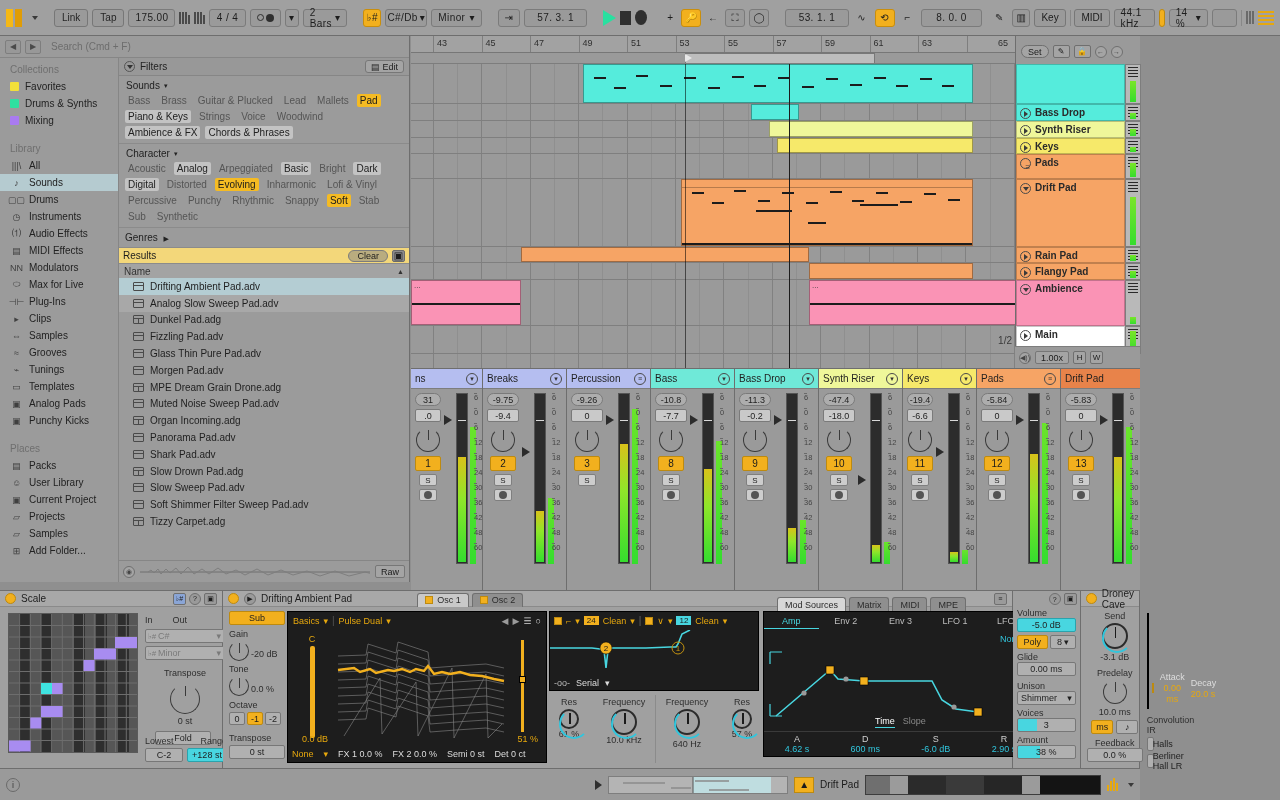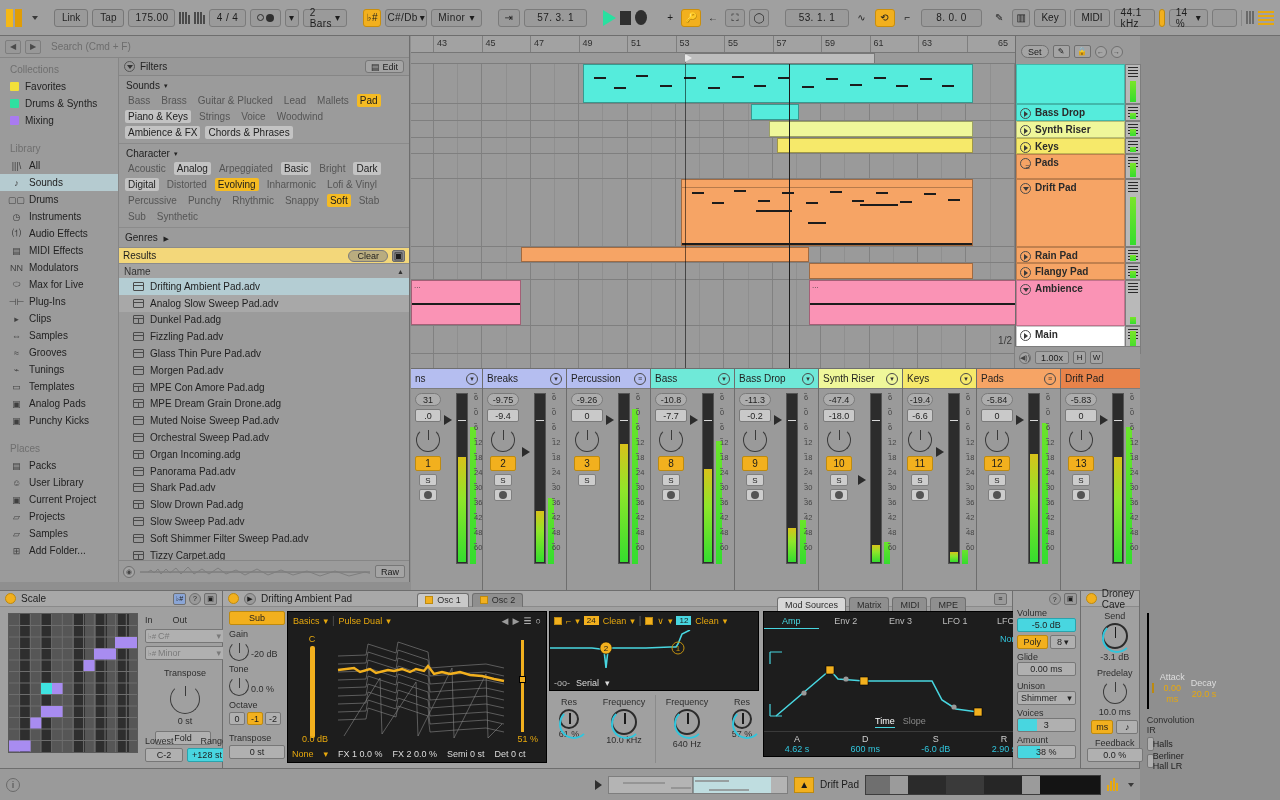--- a/index.html
+++ b/index.html
@@ -518,33 +518,25 @@
               <div class="res-row">
                 <span class="fico "></span>
                 <span>Glass Thin Pure Pad.adv</span>
               </div>
               <div class="res-row">
                 <span class="fico "></span>
                 <span>Morgen Pad.adv</span>
               </div>
               <div class="res-row">
                 <span class="fico adg"></span>
-                <span>MPE Con Amore Pad.adg</span>
-              </div>
-              <div class="res-row">
-                <span class="fico adg"></span>
                 <span>MPE Dream Grain Drone.adg</span>
               </div>
               <div class="res-row">
                 <span class="fico "></span>
                 <span>Muted Noise Sweep Pad.adv</span>
-              </div>
-              <div class="res-row">
-                <span class="fico "></span>
-                <span>Orchestral Sweep Pad.adv</span>
               </div>
               <div class="res-row">
                 <span class="fico adg"></span>
                 <span>Organ Incoming.adg</span>
               </div>
               <div class="res-row">
                 <span class="fico "></span>
                 <span>Panorama Pad.adv</span>
               </div>
               <div class="res-row">
@@ -1592,21 +1584,21 @@
           <rect x="15" y="28" width="140" height="5" fill="#f2b01e" opacity="0.85"></rect>
           <rect x="15" y="24" width="60" height="3" fill="#f2b01e" opacity="0.5"></rect>
           <rect x="15" y="34" width="50" height="3" fill="#f2b01e" opacity="0.5"></rect>
         </svg>
         <div style="position:absolute;left:4px;bottom:4px;right:4px;display:flex;align-items:center;gap:6px">
           <span class="ysq" style="width:10px;height:10px"></span>
           <span style="text-align:center;flex:1">
             <span class="lbl-y" style="color:#ddd;display:block">Attack</span>
             <span class="lbl-y">0.00 ms</span>
           </span>
-          <span style="text-align:right;flex:1">
+          <span style="text-align:left;flex:1">
             <span class="lbl-y" style="color:#ddd;display:block">Decay</span>
             <span class="lbl-y">20.0 s</span>
           </span>
         </div>
       </div>
       <div style="position:absolute;left:66px;right:4px;top:124px">
         <div class="lbl">Convolution IR</div>
         <div class="fld" style="justify-content:flex-start;padding-left:5px;margin-top:2px">Halls</div>
         <div class="fld" style="justify-content:flex-start;padding-left:5px;margin-top:3px">Berliner Hall LR</div>
       </div>

